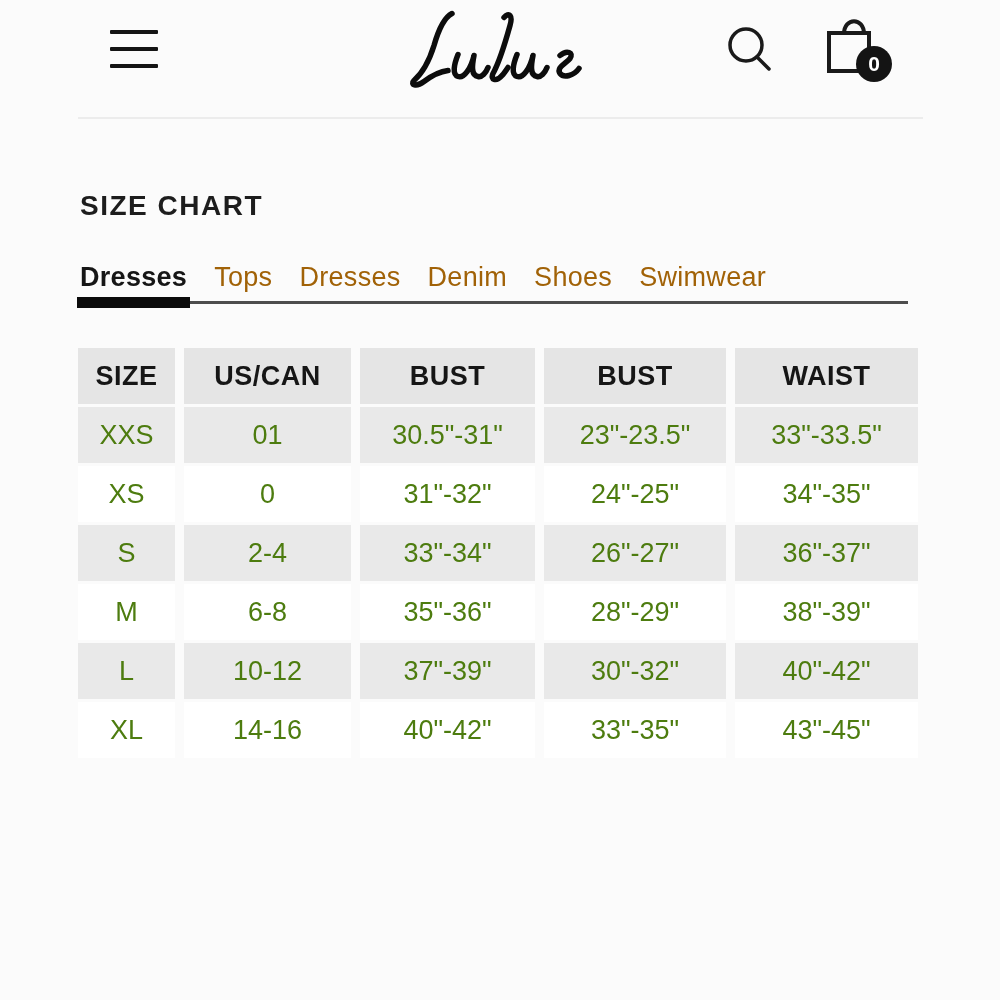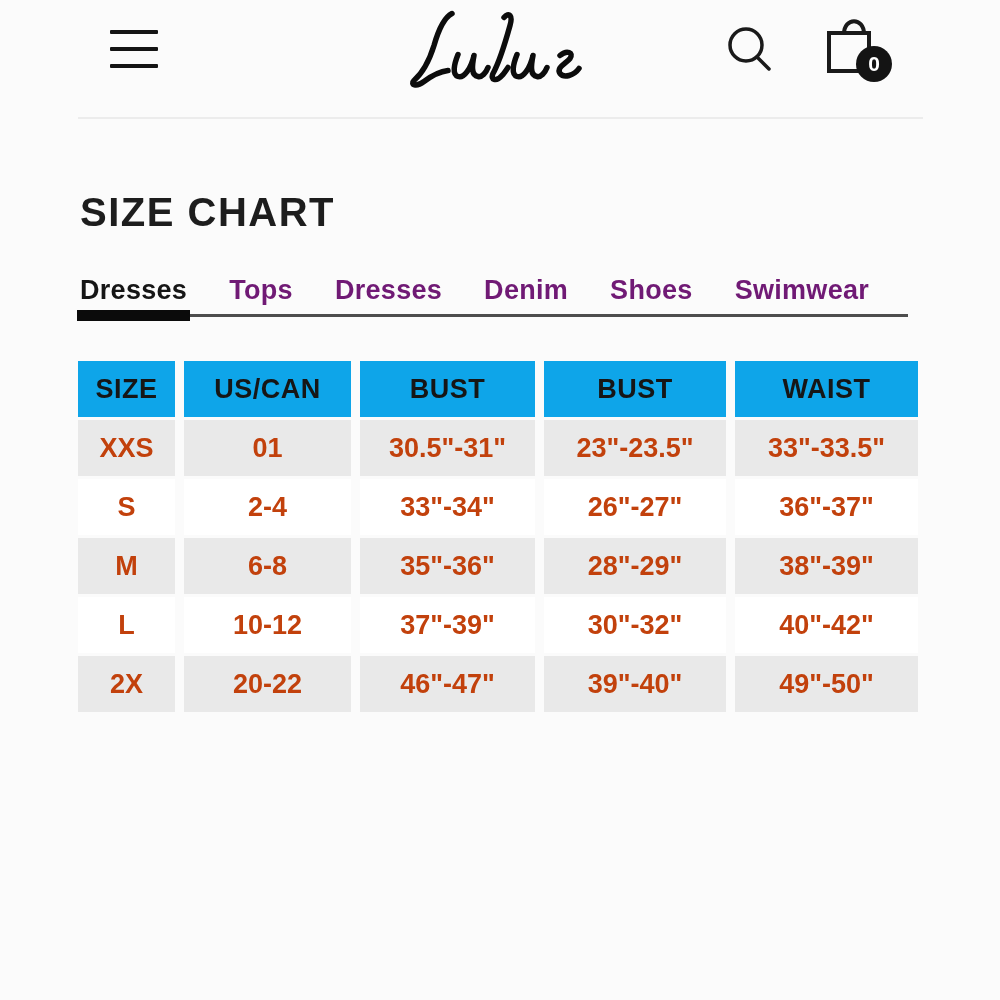--- a/index.html
+++ b/index.html
@@ -46,31 +46,31 @@
     display:flex; align-items:center; justify-content:center;
   }
   .header-divider {
     position:absolute; left:78px; right:77px; top:117px;
     height:2px; background:#ececec;
   }
 
   
   .page-title {
     margin:72px 0 0 80px;
-    font-size:40px; font-weight:700; letter-spacing:1.5px;
+    font-size:28px; font-weight:700; letter-spacing:1.5px;
     color:#1d1d1d;
   }
 
   
   .tabs { position:relative; margin:40px 0 0 80px; width:828px; height:50px; }
-  .tab-list { display:flex; gap:42px; }
+  .tab-list { display:flex; gap:27px; }
   .tab {
     position:relative;
-    font-size:27px; color:#701a75; letter-spacing:0.3px;
-    cursor:pointer; white-space:nowrap;font-weight:bold;
+    font-size:27px; color:#a16207; letter-spacing:0.3px;
+    cursor:pointer; white-space:nowrap;
   }
   .tab.active { color:#161616; font-weight:700; }
   .tab.active::after {
     content:""; position:absolute; left:-3px; right:-3px;
     top:35px; height:11px; background:#0b0b0b; z-index:2;
   }
   .tabs-thin-line {
     position:absolute; left:0; right:0; top:39px;
     height:3px; background:#4d4d4d; z-index:1;
   }
@@ -78,24 +78,24 @@
   
   .size-table-wrap { margin:36px 0 0 78px; }
   table { border-collapse:separate; border-spacing:0; table-layout:fixed; width:840px; }
   th, td {
     height:59px; text-align:center; vertical-align:middle;
     border-bottom:3px solid #fbfbfb;
     font-size:27px;
   }
   th:not(:last-child), td:not(:last-child) { border-right:9px solid #fbfbfb; }
   th {
-    background:#0ea5e9; color:#161616;
+    background:#e5e5e5; color:#161616;
     font-weight:700; letter-spacing:0.5px;
   }
-  td { background:#ffffff; color:#c2410c;font-weight:bold; }
+  td { background:#ffffff; color:#4d7c0f; }
   tbody tr:nth-child(odd) td { background:#e9e9e9; }
 </style>
 </head>
 <body>
 
 <header>
   <button class="hamburger" aria-label="menu">
     <span></span>
     <span></span>
     <span></span>
@@ -163,20 +163,27 @@
       </thead>
     <tbody id="table-body">
         <tr>
           <td>XXS</td>
           <td>01</td>
           <td>30.5"-31"</td>
           <td>23"-23.5"</td>
           <td>33"-33.5"</td>
         </tr>
         <tr>
+          <td>XS</td>
+          <td>0</td>
+          <td>31"-32"</td>
+          <td>24"-25"</td>
+          <td>34"-35"</td>
+        </tr>
+        <tr>
           <td>S</td>
           <td>2-4</td>
           <td>33"-34"</td>
           <td>26"-27"</td>
           <td>36"-37"</td>
         </tr>
         <tr>
           <td>M</td>
           <td>6-8</td>
           <td>35"-36"</td>
@@ -184,21 +191,21 @@
           <td>38"-39"</td>
         </tr>
         <tr>
           <td>L</td>
           <td>10-12</td>
           <td>37"-39"</td>
           <td>30"-32"</td>
           <td>40"-42"</td>
         </tr>
         <tr>
-          <td>2X</td>
-          <td>20-22</td>
-          <td>46"-47"</td>
-          <td>39"-40"</td>
-          <td>49"-50"</td>
+          <td>XL</td>
+          <td>14-16</td>
+          <td>40"-42"</td>
+          <td>33"-35"</td>
+          <td>43"-45"</td>
         </tr>
       </tbody>
   </table>
 </div>
 
 </body></html>

